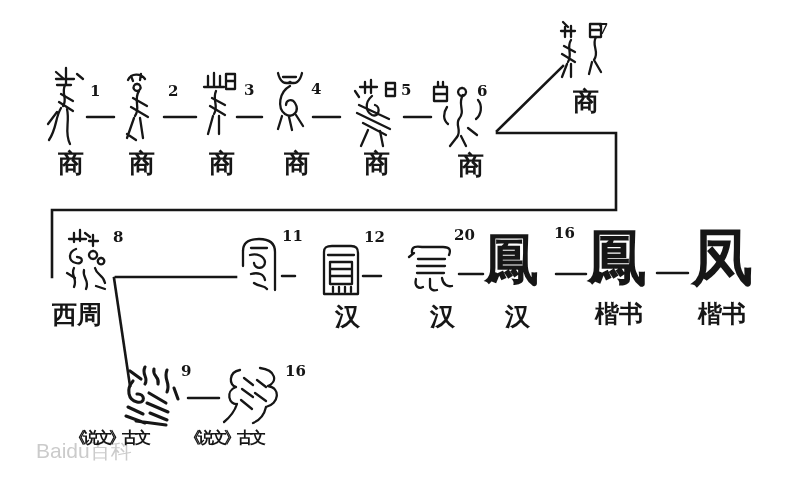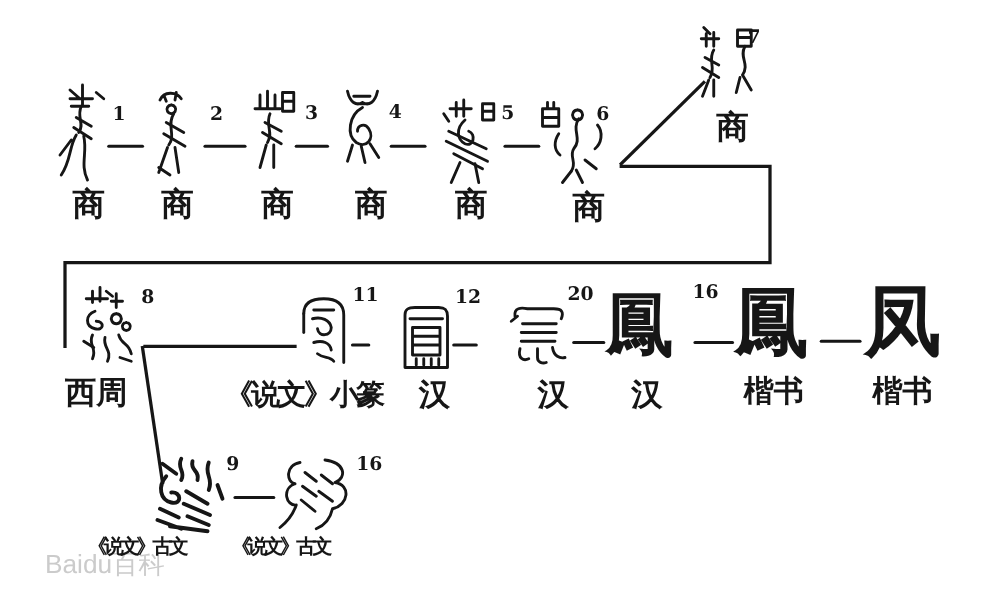--- a/index.html
+++ b/index.html
@@ -136,21 +136,20 @@
   <span class="era z1" style="left:52px;top:301px;font-size:25px">西周</span>
 
   <svg class="glyph" style="left:236px;top:236px" width="46" height="58" viewBox="0 0 46 58">
     <path d="M7,15 C7,6 14,3 23,3 C33,3 39,7 39,16 V54"></path>
     <path d="M7,15 V30"></path>
     <path d="M15,12 h16"></path>
     <path d="M14,19 C21,17 28,20 29,26 C29,33 19,34 18,27"></path>
     <path d="M15,38 C22,36 28,38 29,44 M18,47 C23,51 28,49 31,53"></path>
   </svg>
   <span class="num" style="left:282px;top:229px">11</span>
-  <span class="era small z1" style="left:180px;top:303px">《说文》小篆</span>
 
   <svg class="glyph" style="left:318px;top:243px" width="46" height="55" viewBox="0 0 46 55">
     <path d="M6,9 C6,4 9,3 14,3 H33 C39,3 40,6 40,10 V51 M6,9 V51 M6,51 H40"></path>
     <path d="M10,12 H36"></path>
     <path d="M12,19 H34 V41 H12 Z M12,26 H34 M12,33 H34"></path>
     <path d="M15,44 v5 M21,44 v5 M27,44 v5 M33,44 v5"></path>
   </svg>
   <span class="num" style="left:364px;top:230px">12</span>
   <span class="era z1" style="left:335px;top:303px;font-size:25px">汉</span>
 

